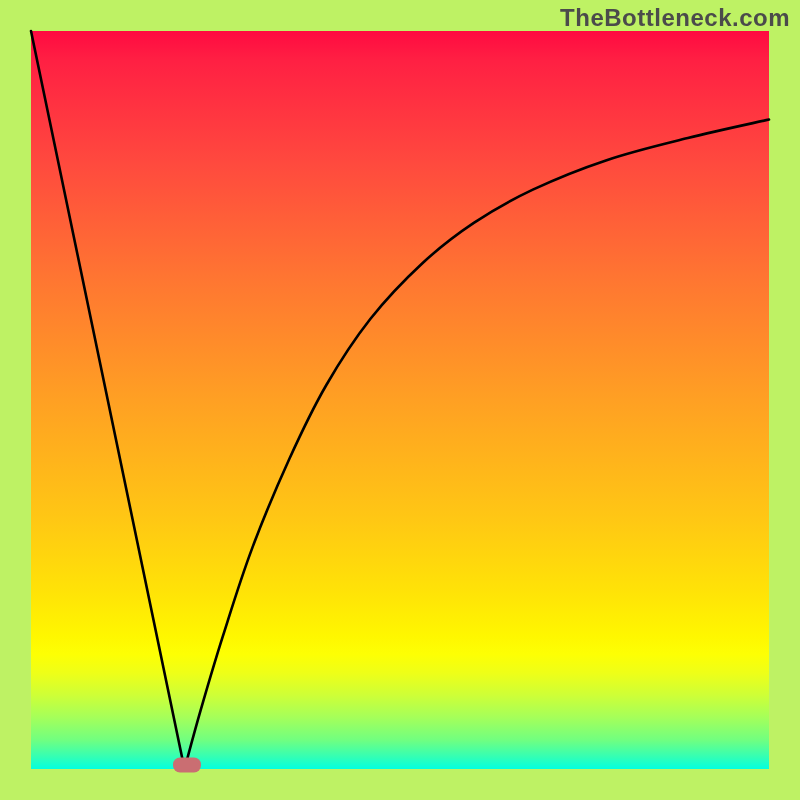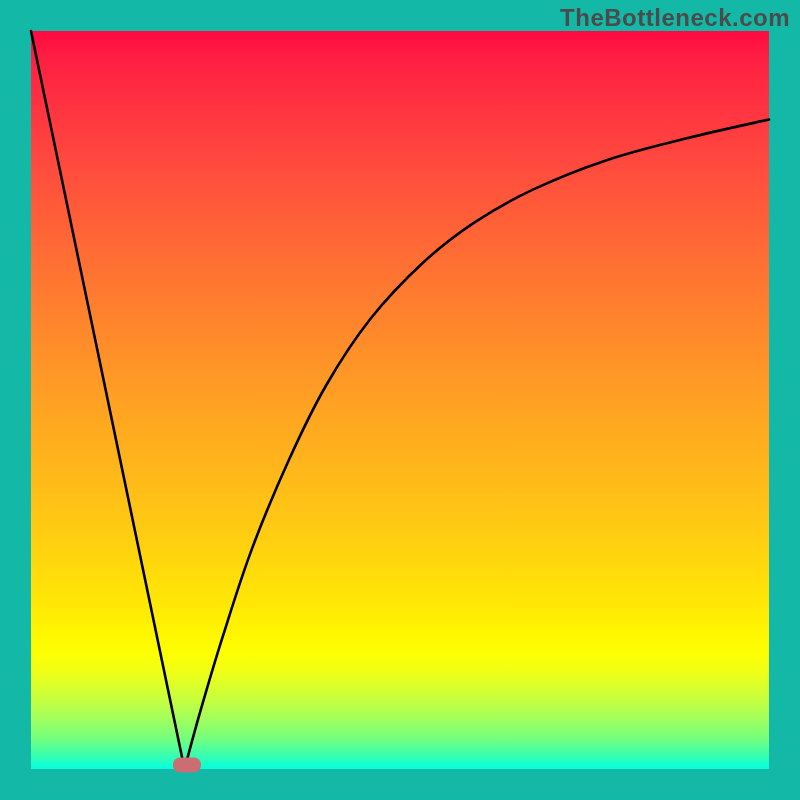--- a/index.html
+++ b/index.html
@@ -8,21 +8,21 @@
     width: 800px;
     height: 800px;
     overflow: hidden;
     background: #000;
     font-family: Arial, Helvetica, sans-serif;
   }
   .frame {
     position: relative;
     width: 800px;
     height: 800px;
-    background: #14b8a6;
+    background: #bef264;
   }
   .watermark {
     position: absolute;
     top: 4px;
     right: 10px;
     color: #4b4b4b;
     font-size: 24px;
     font-weight: 600;
     letter-spacing: 0.5px;
     z-index: 5;

